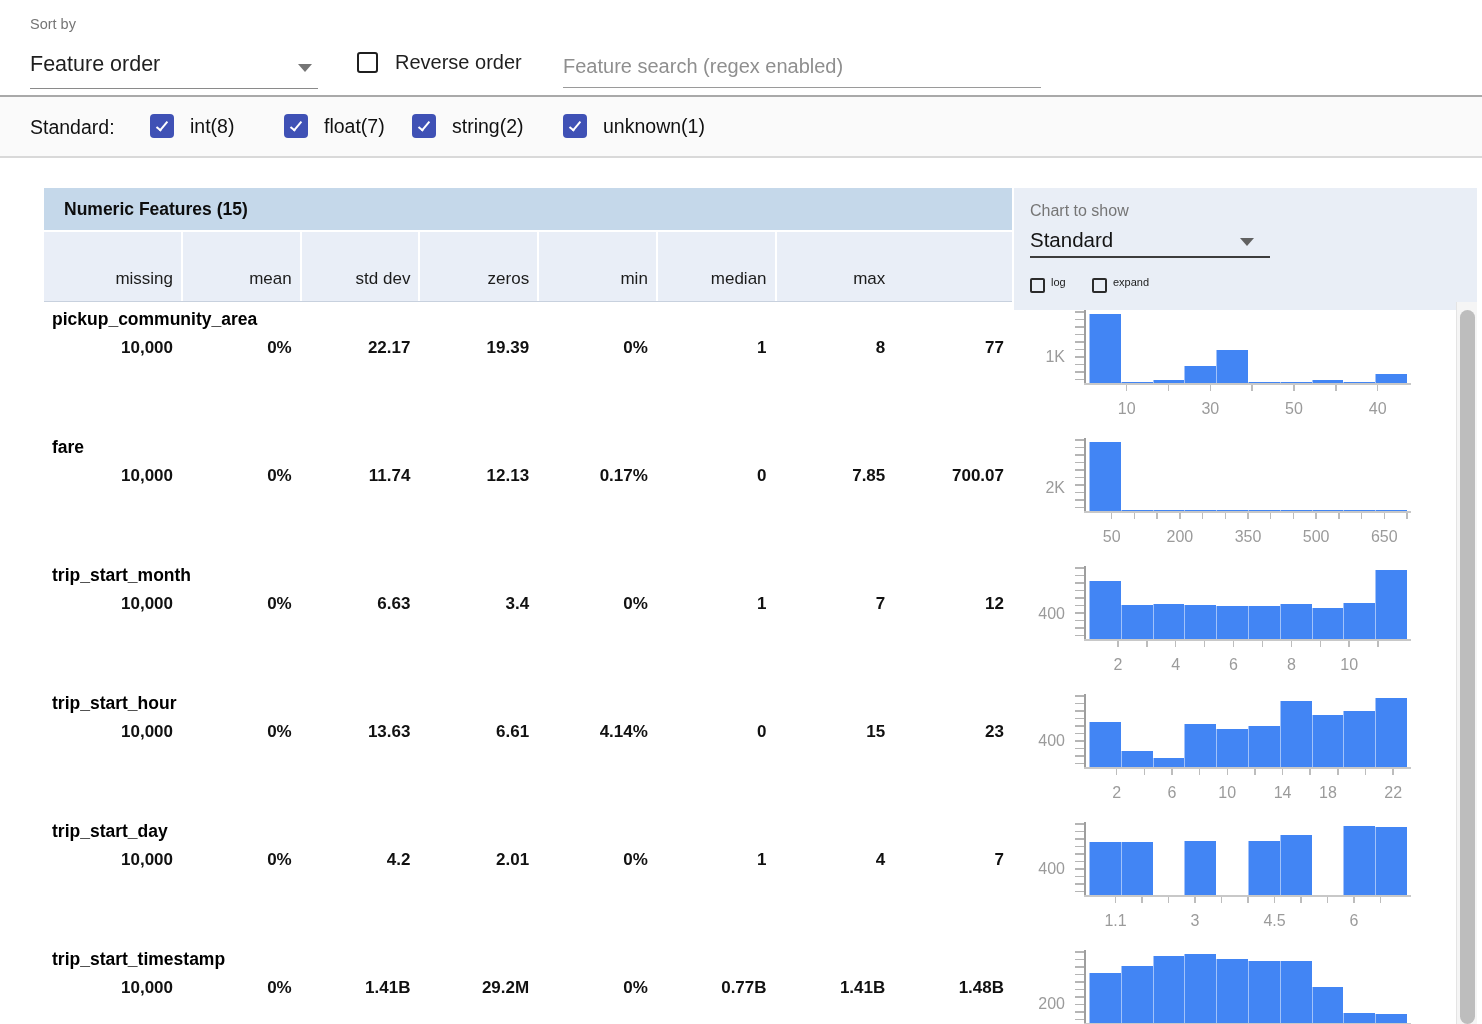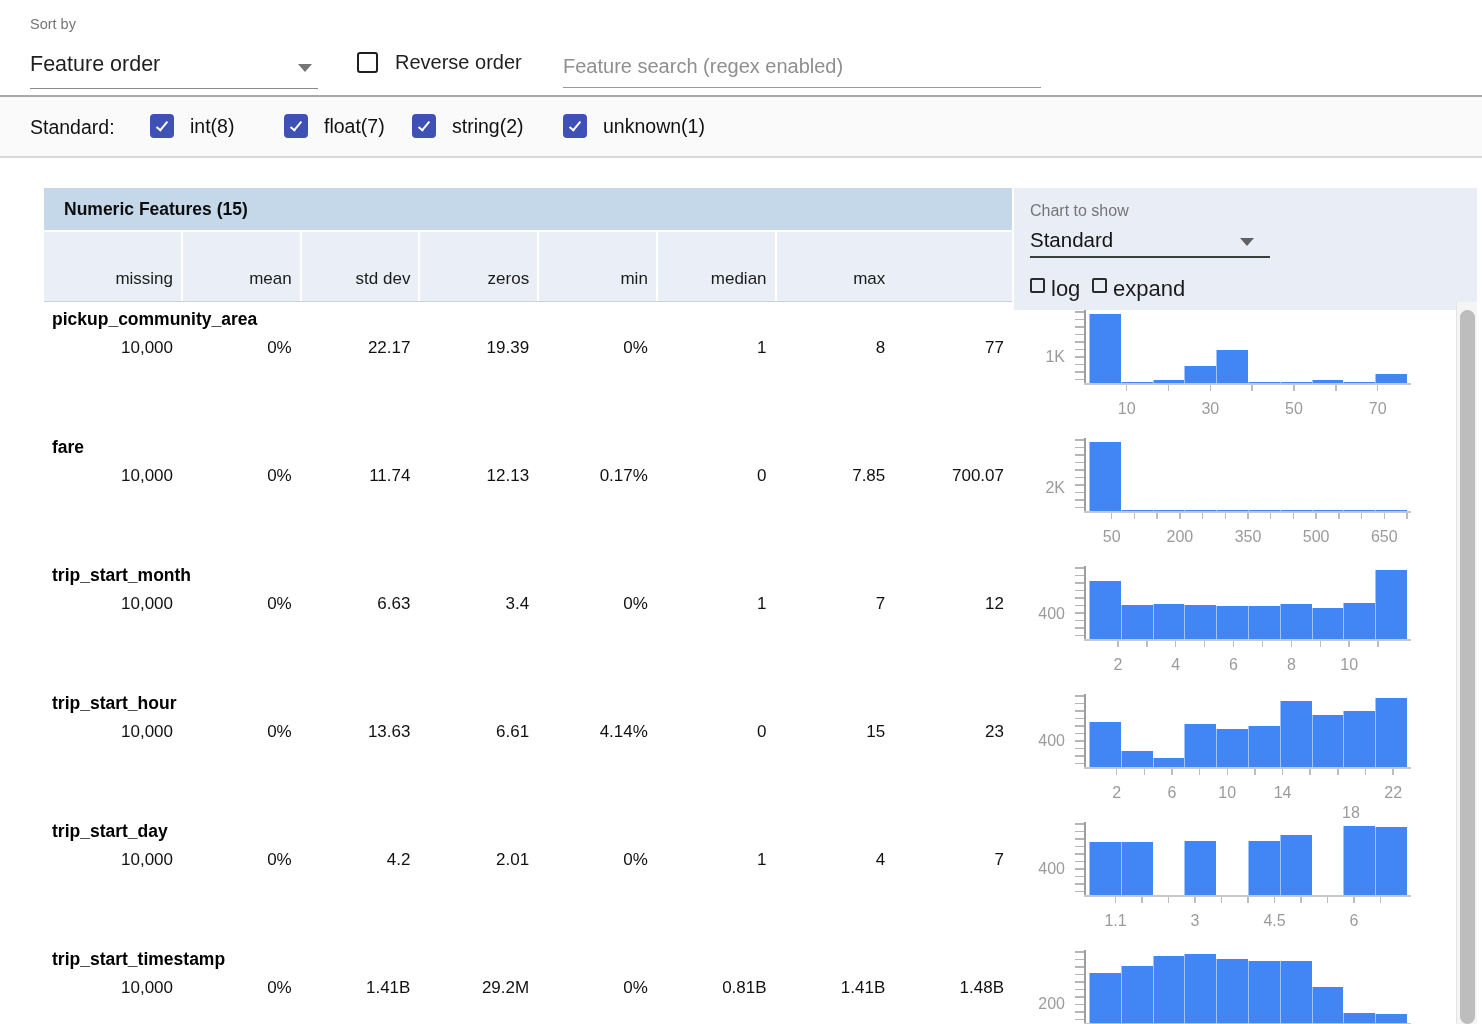--- a/index.html
+++ b/index.html
@@ -53,28 +53,28 @@
   }
   .hcell:first-child { border-left:none; }
 
   
   .chart-panel { left:1014px; top:188px; width:463px; height:122px; background:#e9eef6; }
   .cp-label { position:absolute; left:16px; top:14px; font-size:16px; color:#757575; }
   .cp-dd { position:absolute; left:16px; top:38px; width:240px; height:32px; border-bottom:2px solid #3d3d3d; cursor:pointer; }
   .cp-value { position:absolute; left:0; top:2px; font-size:20.5px; color:#141414; }
   .cp-caret { position:absolute; right:16px; top:12px; border-top-color:#616161; }
   .cp-small-box { position:absolute; width:15px; height:15px; border:2px solid #2b2b2b; border-radius:2px; background:transparent; cursor:pointer; }
-  .cp-small-label { position:absolute; font-size:22px; color:#1c1c1c; }
+  .cp-small-label { position:absolute; font-size:11px; color:#1c1c1c; }
 
   
   .rows-wrap { position:absolute; left:0; top:302px; width:1482px; height:722px; }
   .frow { position:absolute; left:0; width:1482px; height:128px; }
   .fname { position:absolute; left:52px; top:7px; font-size:17.5px; font-weight:bold; color:#000; }
   .fvals { position:absolute; left:44px; top:36px; width:968px; display:grid; grid-template-columns:137px repeat(7,1fr); }
-  .fval { text-align:right; padding-right:8px; font-size:17px; color:#111; }
+  .fval { text-align:right; padding-right:8px; font-size:17px; color:#111;font-weight:bold; }
 
   
   .chart { position:absolute; left:1020px; top:0; width:437px; height:128px; }
   .ylabel { position:absolute; left:0; width:45px; text-align:right; font-size:16px; color:#9b9b9b; line-height:20px; }
   .yaxis { position:absolute; left:64px; top:8px; width:1.5px; height:74px; background:#9e9e9e; }
   .ydash { position:absolute; left:55px; width:9px; height:1.5px; background:#b5b5b5; }
   .bar { position:absolute; background:#4285f4; box-shadow:inset 1px 0 0 rgba(255,255,255,0.5); }
   .baseline { position:absolute; left:64px; top:81px; width:327px; height:2px; background:#c8c8c8; }
   .xtick { position:absolute; top:83px; width:1.5px; height:6px; background:#bdbdbd; }
   .xlabel { position:absolute; top:98px; width:60px; text-align:center; font-size:16px; color:#9b9b9b; }
@@ -190,21 +190,21 @@
           <div class="xtick" style="left: 105.908px;"></div>
           <div class="xtick" style="left: 147.75px;"></div>
           <div class="xtick" style="left: 189.592px;"></div>
           <div class="xtick" style="left: 231.434px;"></div>
           <div class="xtick" style="left: 273.276px;"></div>
           <div class="xtick" style="left: 315.118px;"></div>
           <div class="xtick" style="left: 356.961px;"></div>
           <div class="xlabel" style="left: 76.6579px;">10</div>
           <div class="xlabel" style="left: 160.342px;">30</div>
           <div class="xlabel" style="left: 244.026px;">50</div>
-          <div class="xlabel" style="left: 327.711px;">70</div>
+          <div class="xlabel" style="left: 327.711px;">40</div>
         </div>
       </div>
       <div class="frow" style="top: 128px;">
         <div class="fname">fare</div>
         <div class="fvals">
           <div class="fval">10,000</div>
           <div class="fval">0%</div>
           <div class="fval">11.74</div>
           <div class="fval">12.13</div>
           <div class="fval">0.17%</div>
@@ -354,21 +354,21 @@
           <div class="xtick" style="left: 234.163px;"></div>
           <div class="xtick" style="left: 261.815px;"></div>
           <div class="xtick" style="left: 289.467px;"></div>
           <div class="xtick" style="left: 317.12px;"></div>
           <div class="xtick" style="left: 344.772px;"></div>
           <div class="xtick" style="left: 372.424px;"></div>
           <div class="xlabel" style="left: 66.6522px;">2</div>
           <div class="xlabel" style="left: 121.957px;">6</div>
           <div class="xlabel" style="left: 177.261px;">10</div>
           <div class="xlabel" style="left: 232.565px;">14</div>
-          <div class="xlabel" style="left: 301px; margin-top: 20px;">18</div>
+          <div class="xlabel" style="left: 278px;">18</div>
           <div class="xlabel" style="left: 343.174px;">22</div>
         </div>
       </div>
       <div class="frow" style="top: 512px;">
         <div class="fname">trip_start_day</div>
         <div class="fvals">
           <div class="fval">10,000</div>
           <div class="fval">0%</div>
           <div class="fval">4.2</div>
           <div class="fval">2.01</div>
@@ -416,21 +416,21 @@
         </div>
       </div>
       <div class="frow" style="top: 640px;">
         <div class="fname">trip_start_timestamp</div>
         <div class="fvals">
           <div class="fval">10,000</div>
           <div class="fval">0%</div>
           <div class="fval">1.41B</div>
           <div class="fval">29.2M</div>
           <div class="fval">0%</div>
-          <div class="fval">0.81B</div>
+          <div class="fval">0.77B</div>
           <div class="fval">1.41B</div>
           <div class="fval">1.48B</div>
         </div>
         <div class="chart">
           <div class="ylabel" style="top: 52.4828px;">200</div>
           <div class="yaxis"></div>
           <div class="ydash" style="top: 9px;"></div>
           <div class="ydash" style="top: 16.5px;"></div>
           <div class="ydash" style="top: 24px;"></div>
           <div class="ydash" style="top: 31.5px;"></div>

